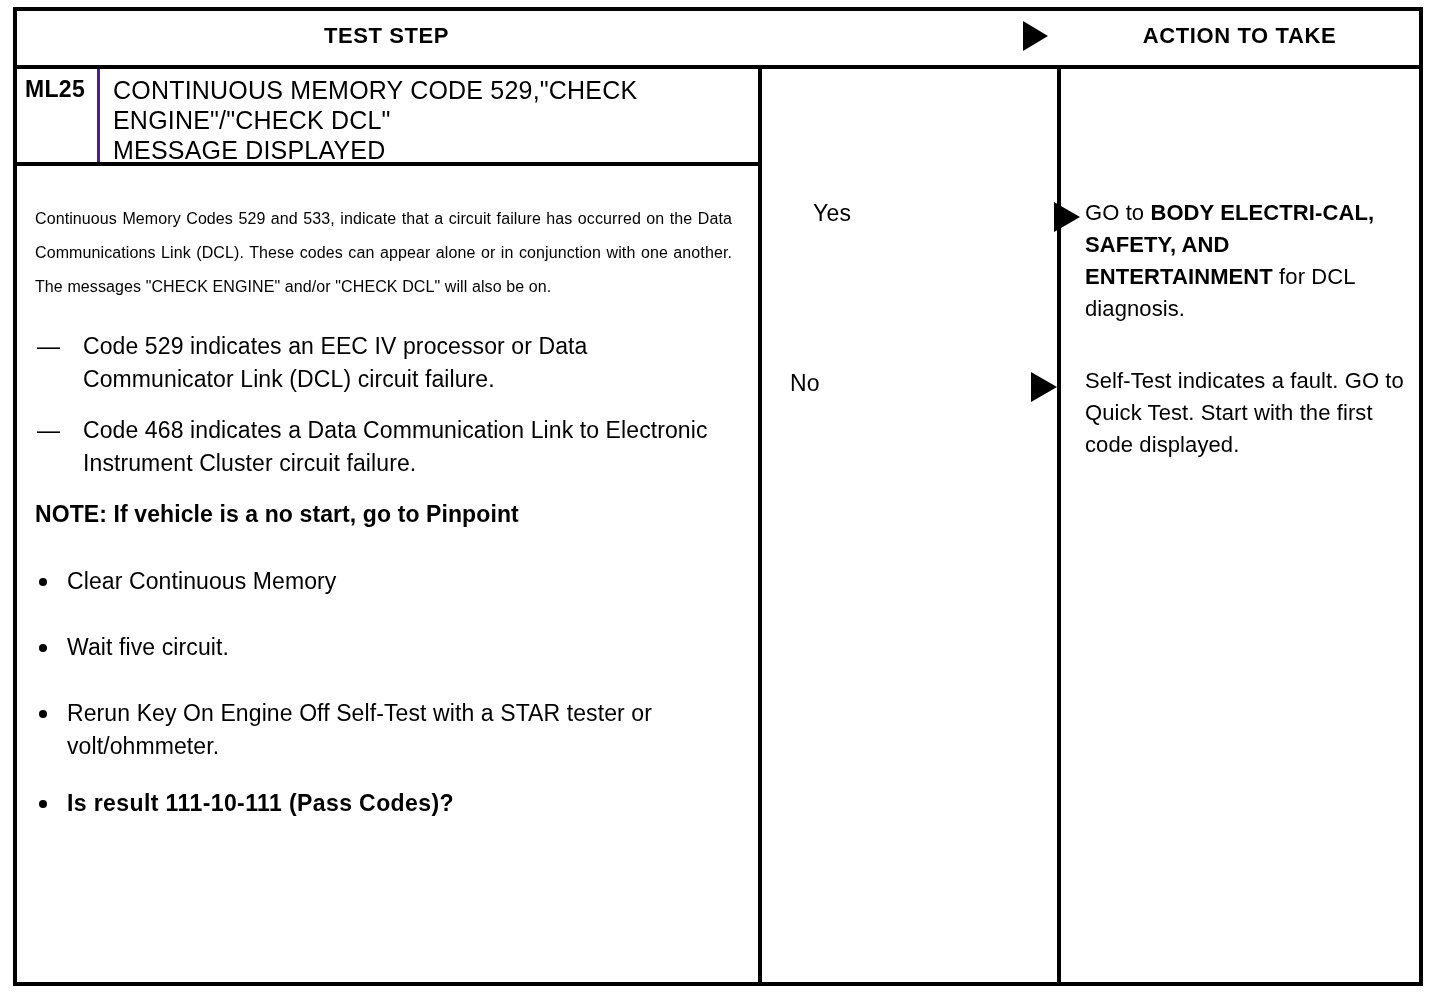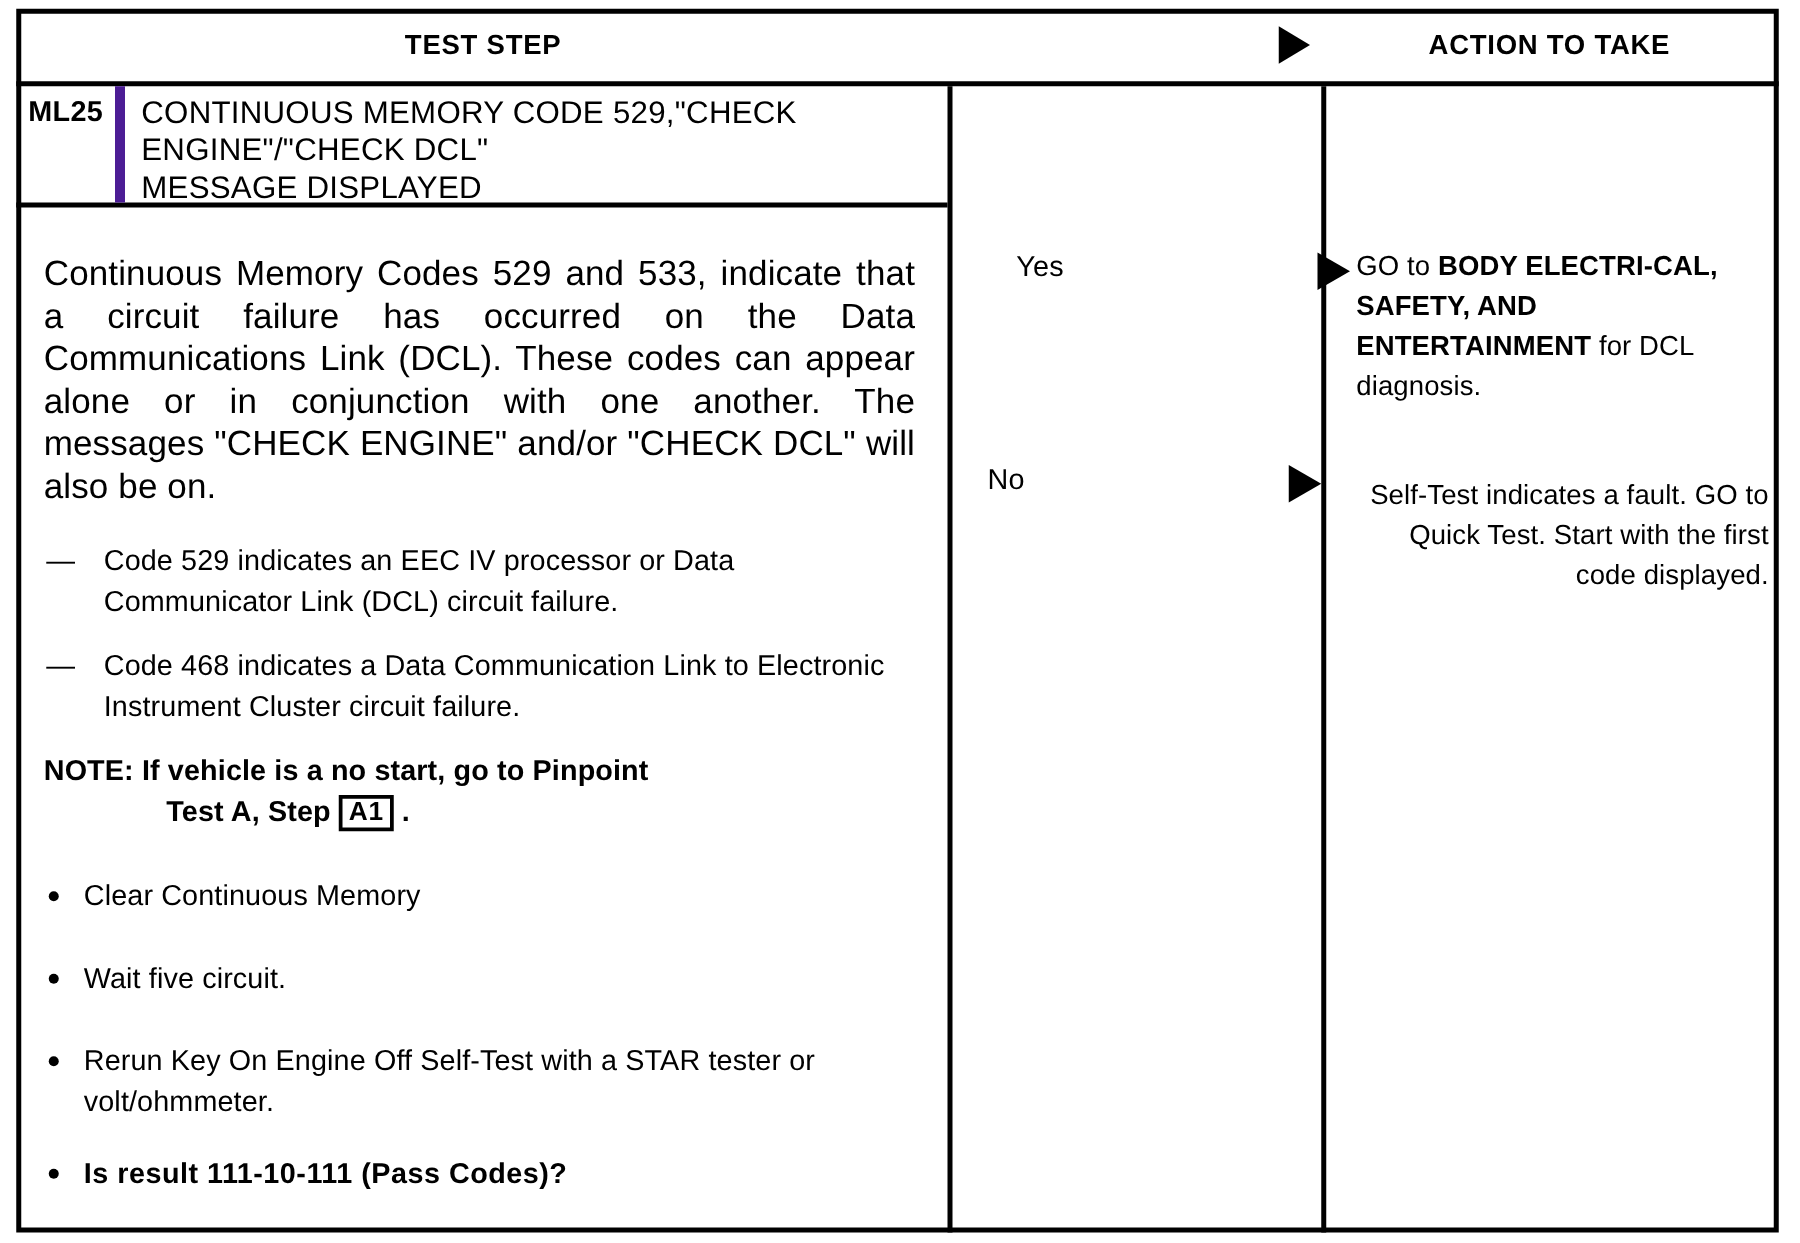--- a/index.html
+++ b/index.html
@@ -94,21 +94,21 @@
     box-sizing: border-box;
     border-bottom: 4px solid #000;
   }
   .ml25-badge {
     position: absolute;
     left: 0;
     top: 0;
     width: 87px;
     height: 93px;
     box-sizing: border-box;
-    border-right: 8px solid #4c1d95;
+    border-right: 3px solid #4c1d95;
     padding-top: 7px;
     text-align: center;
     font-weight: bold;
     font-size: 23px;
     letter-spacing: 0.3px;
   }
   .ml25-title {
     position: absolute;
     left: 100px;
     top: 6px;
@@ -123,21 +123,21 @@
   .step-body {
     position: absolute;
     left: 13px;
     top: 166px;
     width: 745px;
     height: 820px;
     box-sizing: border-box;
     padding: 36px 26px 0 22px;
   }
   .para {
-    font-size: 28px;
+    font-size: 16px;
     line-height: 34px;
     text-align: justify;
     text-justify: inter-word;
     margin: 0 0 26px 0;
     letter-spacing: 0.1px;
   }
   .dash-item {
     position: relative;
     font-size: 23px;
     line-height: 33px;
@@ -227,21 +227,21 @@
   
   .action-entry {
     position: absolute;
     left: 1085px;
     width: 330px;
     font-size: 22px;
     line-height: 32px;
     letter-spacing: 0.1px;
   }
   .action-yes { top: 197px; }
-  .action-no  { top: 380px; text-align: right; }
+  .action-no  { top: 365px; }
   .action-entry b { font-weight: bold; }
 
   
   .hdr-tri {
     position: absolute;
     right: 12px;
     top: 50%;
     transform: translateY(-50%);
     width: 0;
     height: 0;
@@ -288,23 +288,20 @@
       <span>Code 529 indicates an EEC IV processor or Data Communicator Link (DCL) circuit failure.</span>
     </div>
 
     <div class="dash-item">
       <span class="dash">—</span>
       <span>Code 468 indicates a Data Communication Link to Electronic Instrument Cluster circuit failure.</span>
     </div>
 
     <div class="note">
       <span>NOTE: If vehicle is a no start, go to Pinpoint</span>
-      <span class="note-line2">
-        <span>Test A, Step </span><span class="a1-box">A1</span><span> .</span>
-      </span>
     </div>
 
     <ul class="bullet-list">
       <li class="bullet-item gap-extra">
         <span class="dot"></span>
         <span>Clear Continuous Memory</span>
       </li>
       <li class="bullet-item gap-extra">
         <span class="dot"></span>
         <span>Wait five circuit.</span>

